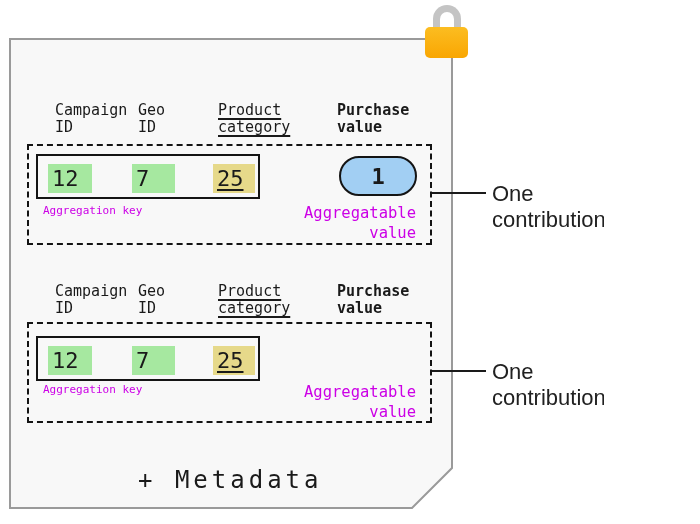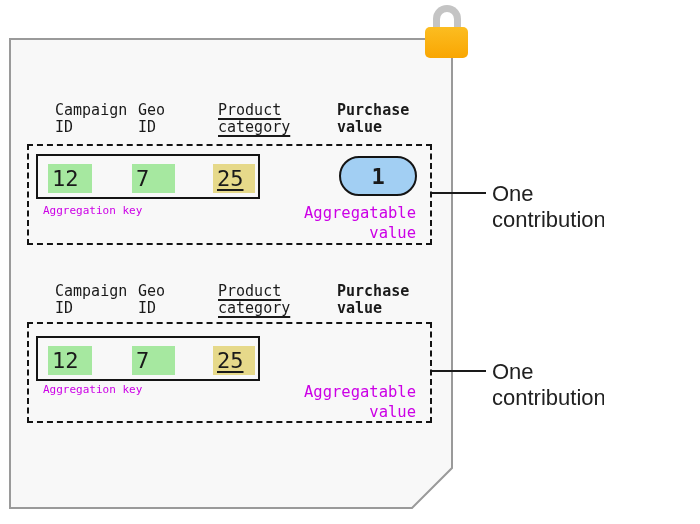--- a/index.html
+++ b/index.html
@@ -92,14 +92,15 @@
     <div class="cell yellow underline cell-3">25</div>
   </div>
 
 
   <div class="agg-key-label" style="top:383px;">Aggregation key</div>
   <div class="agg-val-label" style="top:382px;">Aggregatable
 value</div>
 
   <div class="annotation" style="top:359px;">One contribution</div>
 
+  <div class="footer-note">+ Metadata</div>
 
 </div>
 
 </body></html>

